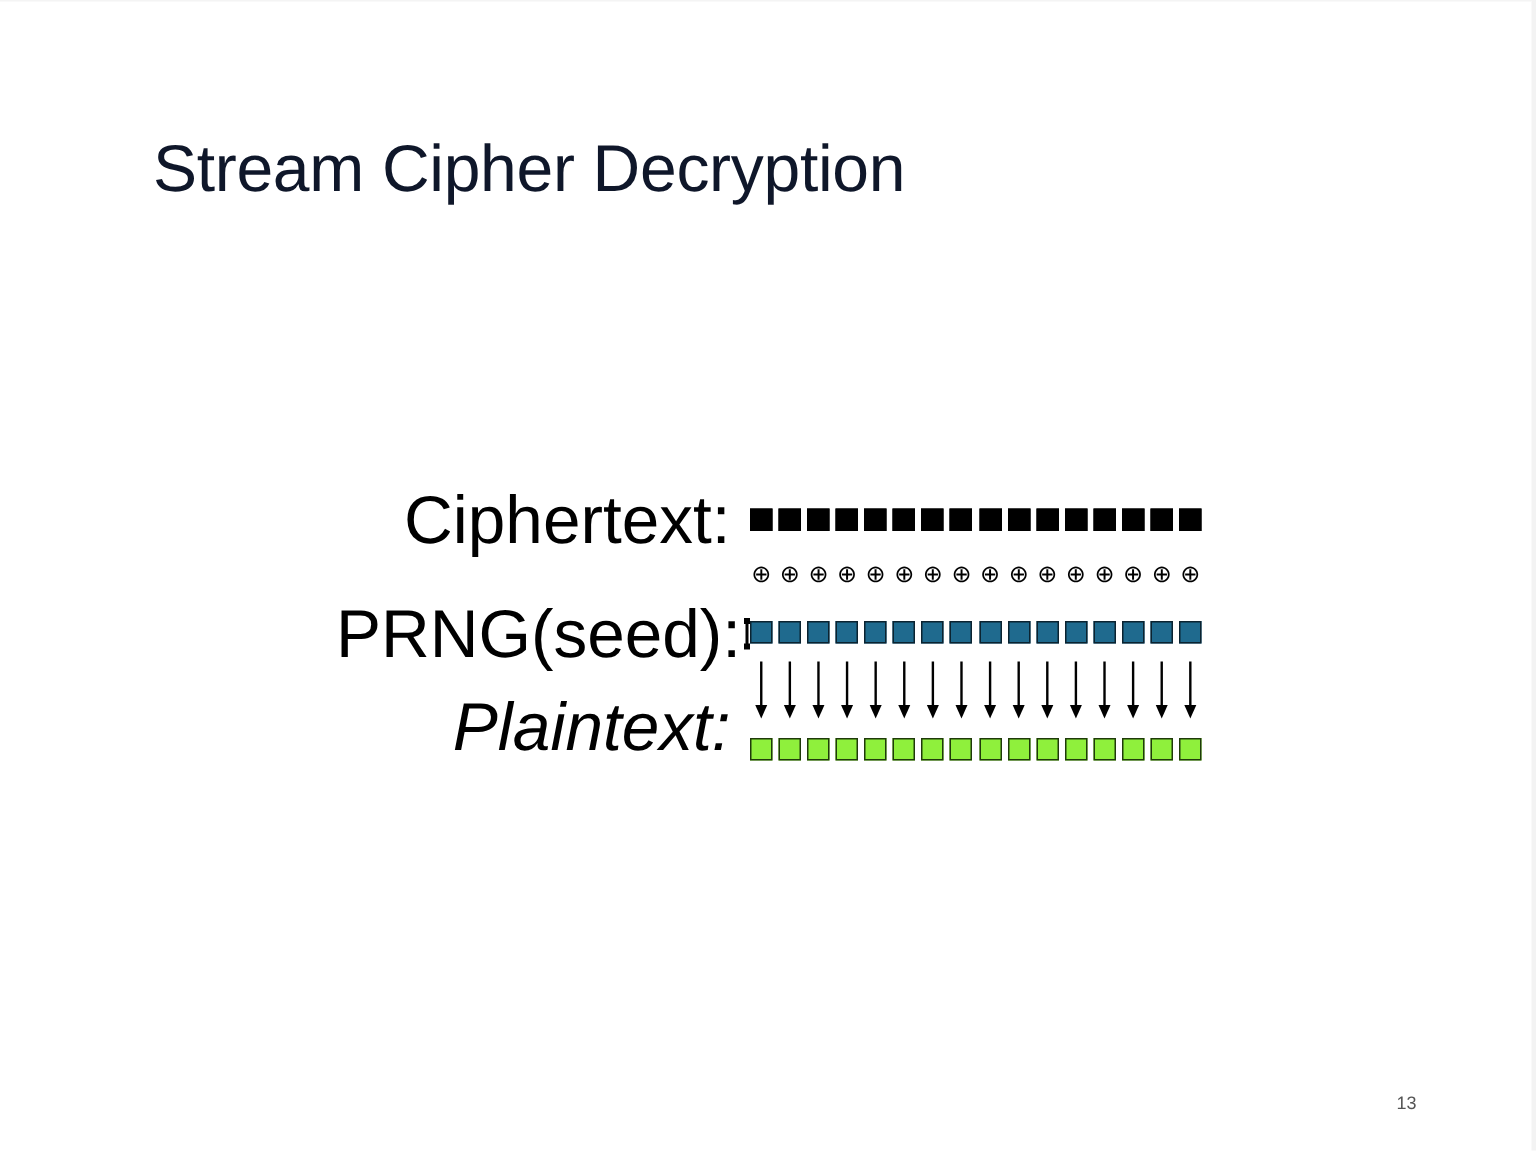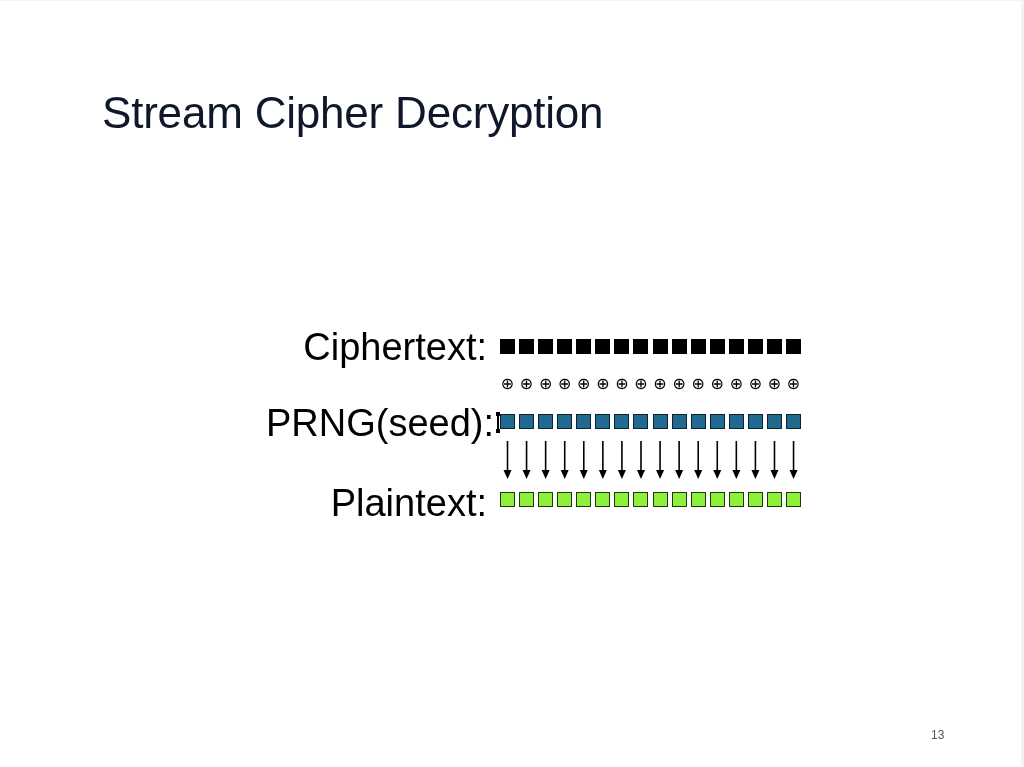--- a/index.html
+++ b/index.html
@@ -17,26 +17,26 @@
       box-sizing: border-box;
     }
     .title {
       position: absolute; left: 79px; top: 86px;
       font-size: 44px; color: #0f172a; line-height: 52px;
       letter-spacing: -0.2px;
       margin-left: 23px;
     }
     .label {
       position: absolute; right: 534px;
-      font-size: 38px; color: #000; line-height: 40px;
+      font-size: 45px; color: #000; line-height: 40px;
       white-space: nowrap;
     }
     .lbl-cipher { top: 326px; }
     .lbl-prng { top: 402px; right: 527px; margin-left: 28px; }
-    .lbl-plain { top: 482px; }
+    .lbl-plain { top: 464px; font-style: italic; }
     .row { position: absolute; left: 500px; height: 16px; }
     .blk {
       position: absolute; width: 13px; height: 13px;
       box-sizing: content-box;
     }
     .blk.cipher { background: #000; border: 1px solid #000; }
     .blk.prng { background: #1f6a8e; border: 1px solid #0b2330; }
     .blk.plain { background: #8ff03c; border: 1px solid #1f3a0a; }
     .xor {
       position: absolute; font-size: 16px; line-height: 16px; color: #000;

